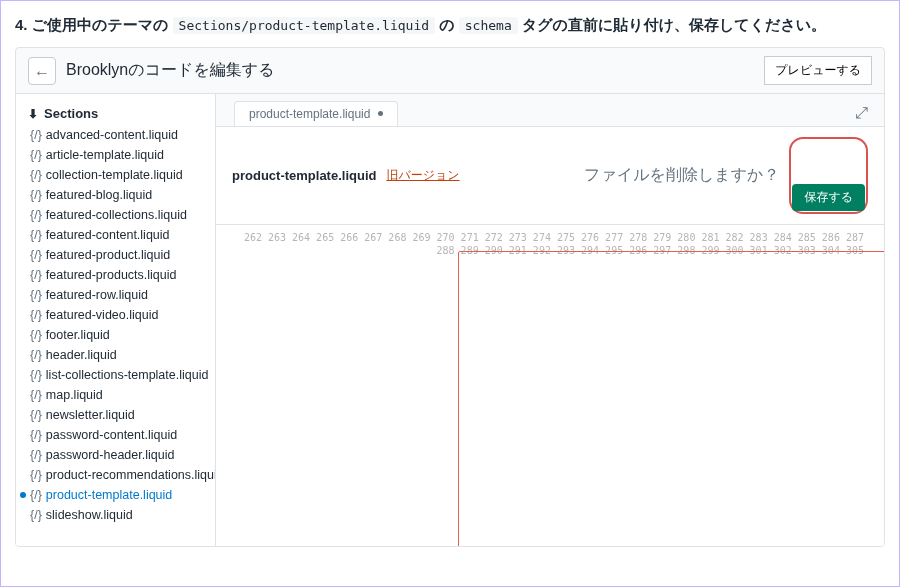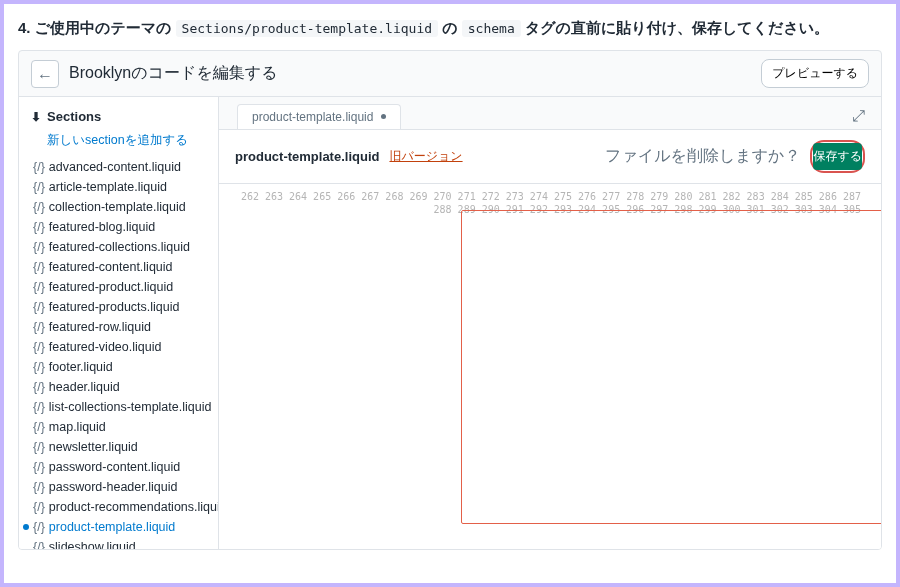--- a/index.html
+++ b/index.html
@@ -1,25 +1,25 @@
 <!DOCTYPE html>
 <html><head>
 <meta charset="utf-8">
 <style>
   * { box-sizing: border-box; margin: 0; padding: 0; }
   body { font-family: -apple-system, BlinkMacSystemFont, "Segoe UI", sans-serif; font-size: 13px; color: #212b36; background: #fff; width: 900px; height: 587px; overflow: hidden; }
-  .frame { border: 4px solid #c4b5fd; width: 900px; height: 587px; padding: 12px 14px 0 14px; }
+  .frame { border: 1px solid #c4b5fd; width: 900px; height: 587px; padding: 12px 14px 0 14px; }
   .instruction { font-size: 15px; line-height: 1.6; margin-bottom: 10px; }
   .instruction .code { background: #f4f6f8; padding: 1px 6px; border-radius: 3px; font-family: Menlo, monospace; font-size: 13px; }
   .app { border: 1px solid #dfe3e8; border-radius: 4px; background: #f9fafb; height: 500px; display: flex; flex-direction: column; overflow: hidden; }
   .toolbar { display: flex; align-items: center; padding: 8px 12px; border-bottom: 1px solid #dfe3e8; gap: 10px; }
   .back-btn { width: 28px; height: 28px; border: 1px solid #c4cdd5; border-radius: 4px; background: #fff; display: flex; align-items: center; justify-content: center; cursor: pointer; font-size: 16px; color: #637381; }
   .tb-title { font-size: 16px; color: #212b36; flex: 1; }
   .tb-right { display: flex; gap: 6px; }
-  .btn { border: 1px solid #c4cdd5; background: #fff; border-radius: 8px; padding: 5px 10px; font-size: 12px; cursor: pointer; white-space: nowrap; }
+  .btn { border: 1px solid #c4cdd5; background: #fff; border-radius: 0; padding: 5px 10px; font-size: 12px; cursor: pointer; white-space: nowrap; }
   .btn.drop::after { content: " \25BE"; color: #637381; }
   .main { display: flex; flex: 1; overflow: hidden; }
   .sidebar { width: 200px; border-right: 1px solid #dfe3e8; background: #fff; padding: 8px 0; overflow-y: auto; }
   .sb-head { display: flex; align-items: center; gap: 6px; padding: 4px 12px; font-weight: 600; font-size: 13px; }
   .sb-head .dl { font-size: 12px; }
   .sb-add { color: #007ace; padding: 4px 14px 8px 28px; font-size: 12.5px; cursor: pointer; }
   .sb-item { display: flex; align-items: center; gap: 4px; padding: 3px 10px 3px 14px; font-size: 12.5px; color: #212b36; cursor: pointer; white-space: nowrap; }
   .sb-item.active::before { content: ""; width: 6px; height: 6px; border-radius: 50%; background: #007ace; position: absolute; margin-left: -10px; }
   .sb-item .br { color: #637381; }
   .sb-item.active { color: #007ace; position: relative; }
@@ -27,21 +27,21 @@
   .tabbar { display: flex; align-items: center; padding: 6px 12px 0 18px; }
   .tab { background: #fff; border: 1px solid #dfe3e8; border-bottom: none; border-radius: 4px 4px 0 0; padding: 5px 14px; font-size: 12px; color: #637381; display: flex; align-items: center; gap: 8px; }
   .tab .dot { width: 5px; height: 5px; border-radius: 50%; background: #637381; }
   .tabbar .sp { flex: 1; }
   .expand { color: #637381; font-size: 16px; padding: 4px; cursor: pointer; }
   .filehead { display: flex; align-items: center; padding: 10px 16px; background: #fff; border-top: 1px solid #dfe3e8; border-bottom: 1px solid #dfe3e8; }
   .filehead .fn { font-weight: 600; font-size: 13px; }
   .filehead .old { color: #c2410c; font-size: 12px; text-decoration: underline; margin-left: 10px; }
   .filehead .sp { flex: 1; }
   .filehead .del { font-size: 16px; color: #637381; margin-right: 10px; }
-  .save { background: #008060; color: #fff; border: none; border-radius: 4px; padding: 5px 0; font-size: 12px; cursor: pointer; }
+  .save { background: #008060; color: #fff; border: none; border-radius: 4px; padding: 5px 12px; font-size: 12px; cursor: pointer; margin-top: 44px; }
   .save-wrap { border: 2px solid #d9534f; border-radius: 14px; padding: 1px; }
   .codewrap { flex: 1; background: #fff; overflow: hidden; position: relative; display: flex; }
   .gutter { background: #fff; color: #b5b5b5; font-family: Menlo, monospace; font-size: 10px; line-height: 13px; padding: 6px 4px 6px 8px; text-align: right; user-select: none; }
   .code { font-family: Menlo, monospace; font-size: 10px; line-height: 13px; padding: 6px 8px; white-space: pre; flex: 1; overflow: hidden; }
   .hlbox { position: absolute; border: 1.5px solid #e36049; border-radius: 2px; left: 242px; top: 26px; width: 442px; height: 314px; pointer-events: none; }
 </style>
 </head>
 <body>
 
 <div class="frame">
@@ -57,21 +57,20 @@
         <button class="btn">プレビューする</button>
       </div>
     </div>
 
     <div class="main">
       <div class="sidebar">
         <div class="sb-head">
           <span class="dl">⬇</span>
           <span>Sections</span>
         </div>
-        <div class="sb-add">新しいsectionを追加する</div>
         <div id="sb-list">
             <div class="sb-item"><span class="br">{/}</span> advanced-content.liquid</div>
             <div class="sb-item"><span class="br">{/}</span> article-template.liquid</div>
             <div class="sb-item"><span class="br">{/}</span> collection-template.liquid</div>
             <div class="sb-item"><span class="br">{/}</span> featured-blog.liquid</div>
             <div class="sb-item"><span class="br">{/}</span> featured-collections.liquid</div>
             <div class="sb-item"><span class="br">{/}</span> featured-content.liquid</div>
             <div class="sb-item"><span class="br">{/}</span> featured-product.liquid</div>
             <div class="sb-item"><span class="br">{/}</span> featured-products.liquid</div>
             <div class="sb-item"><span class="br">{/}</span> featured-row.liquid</div>

